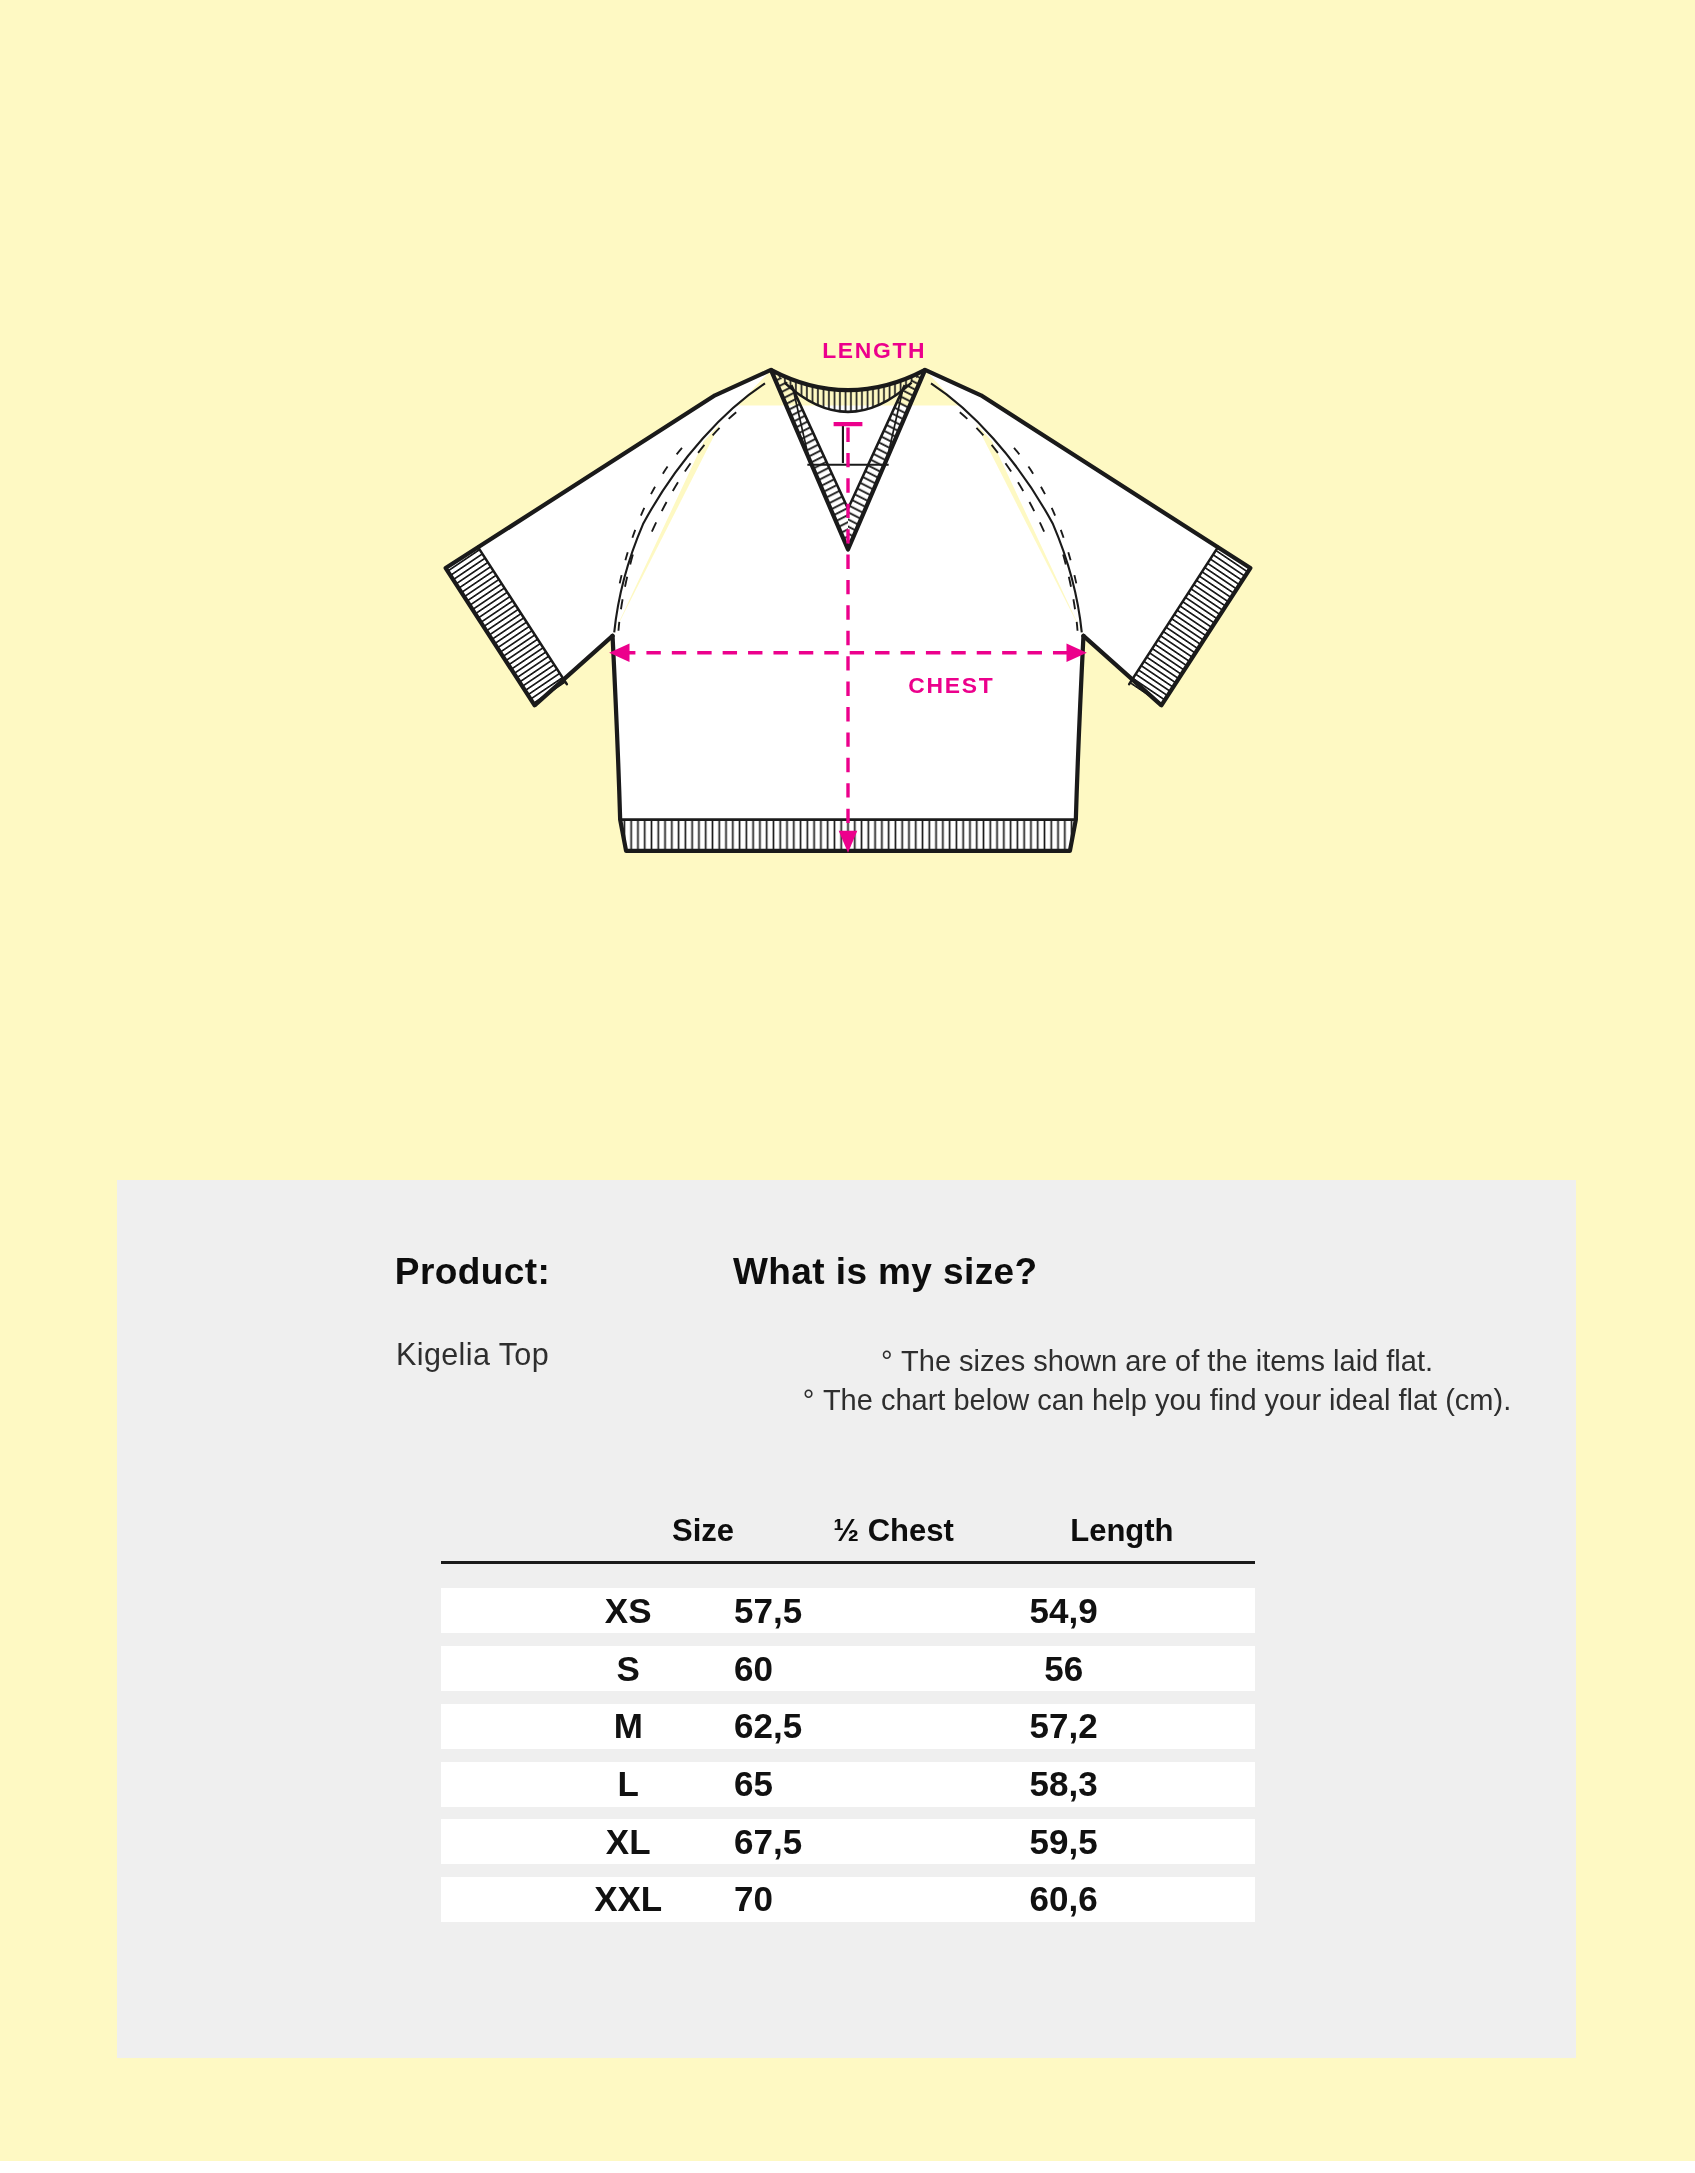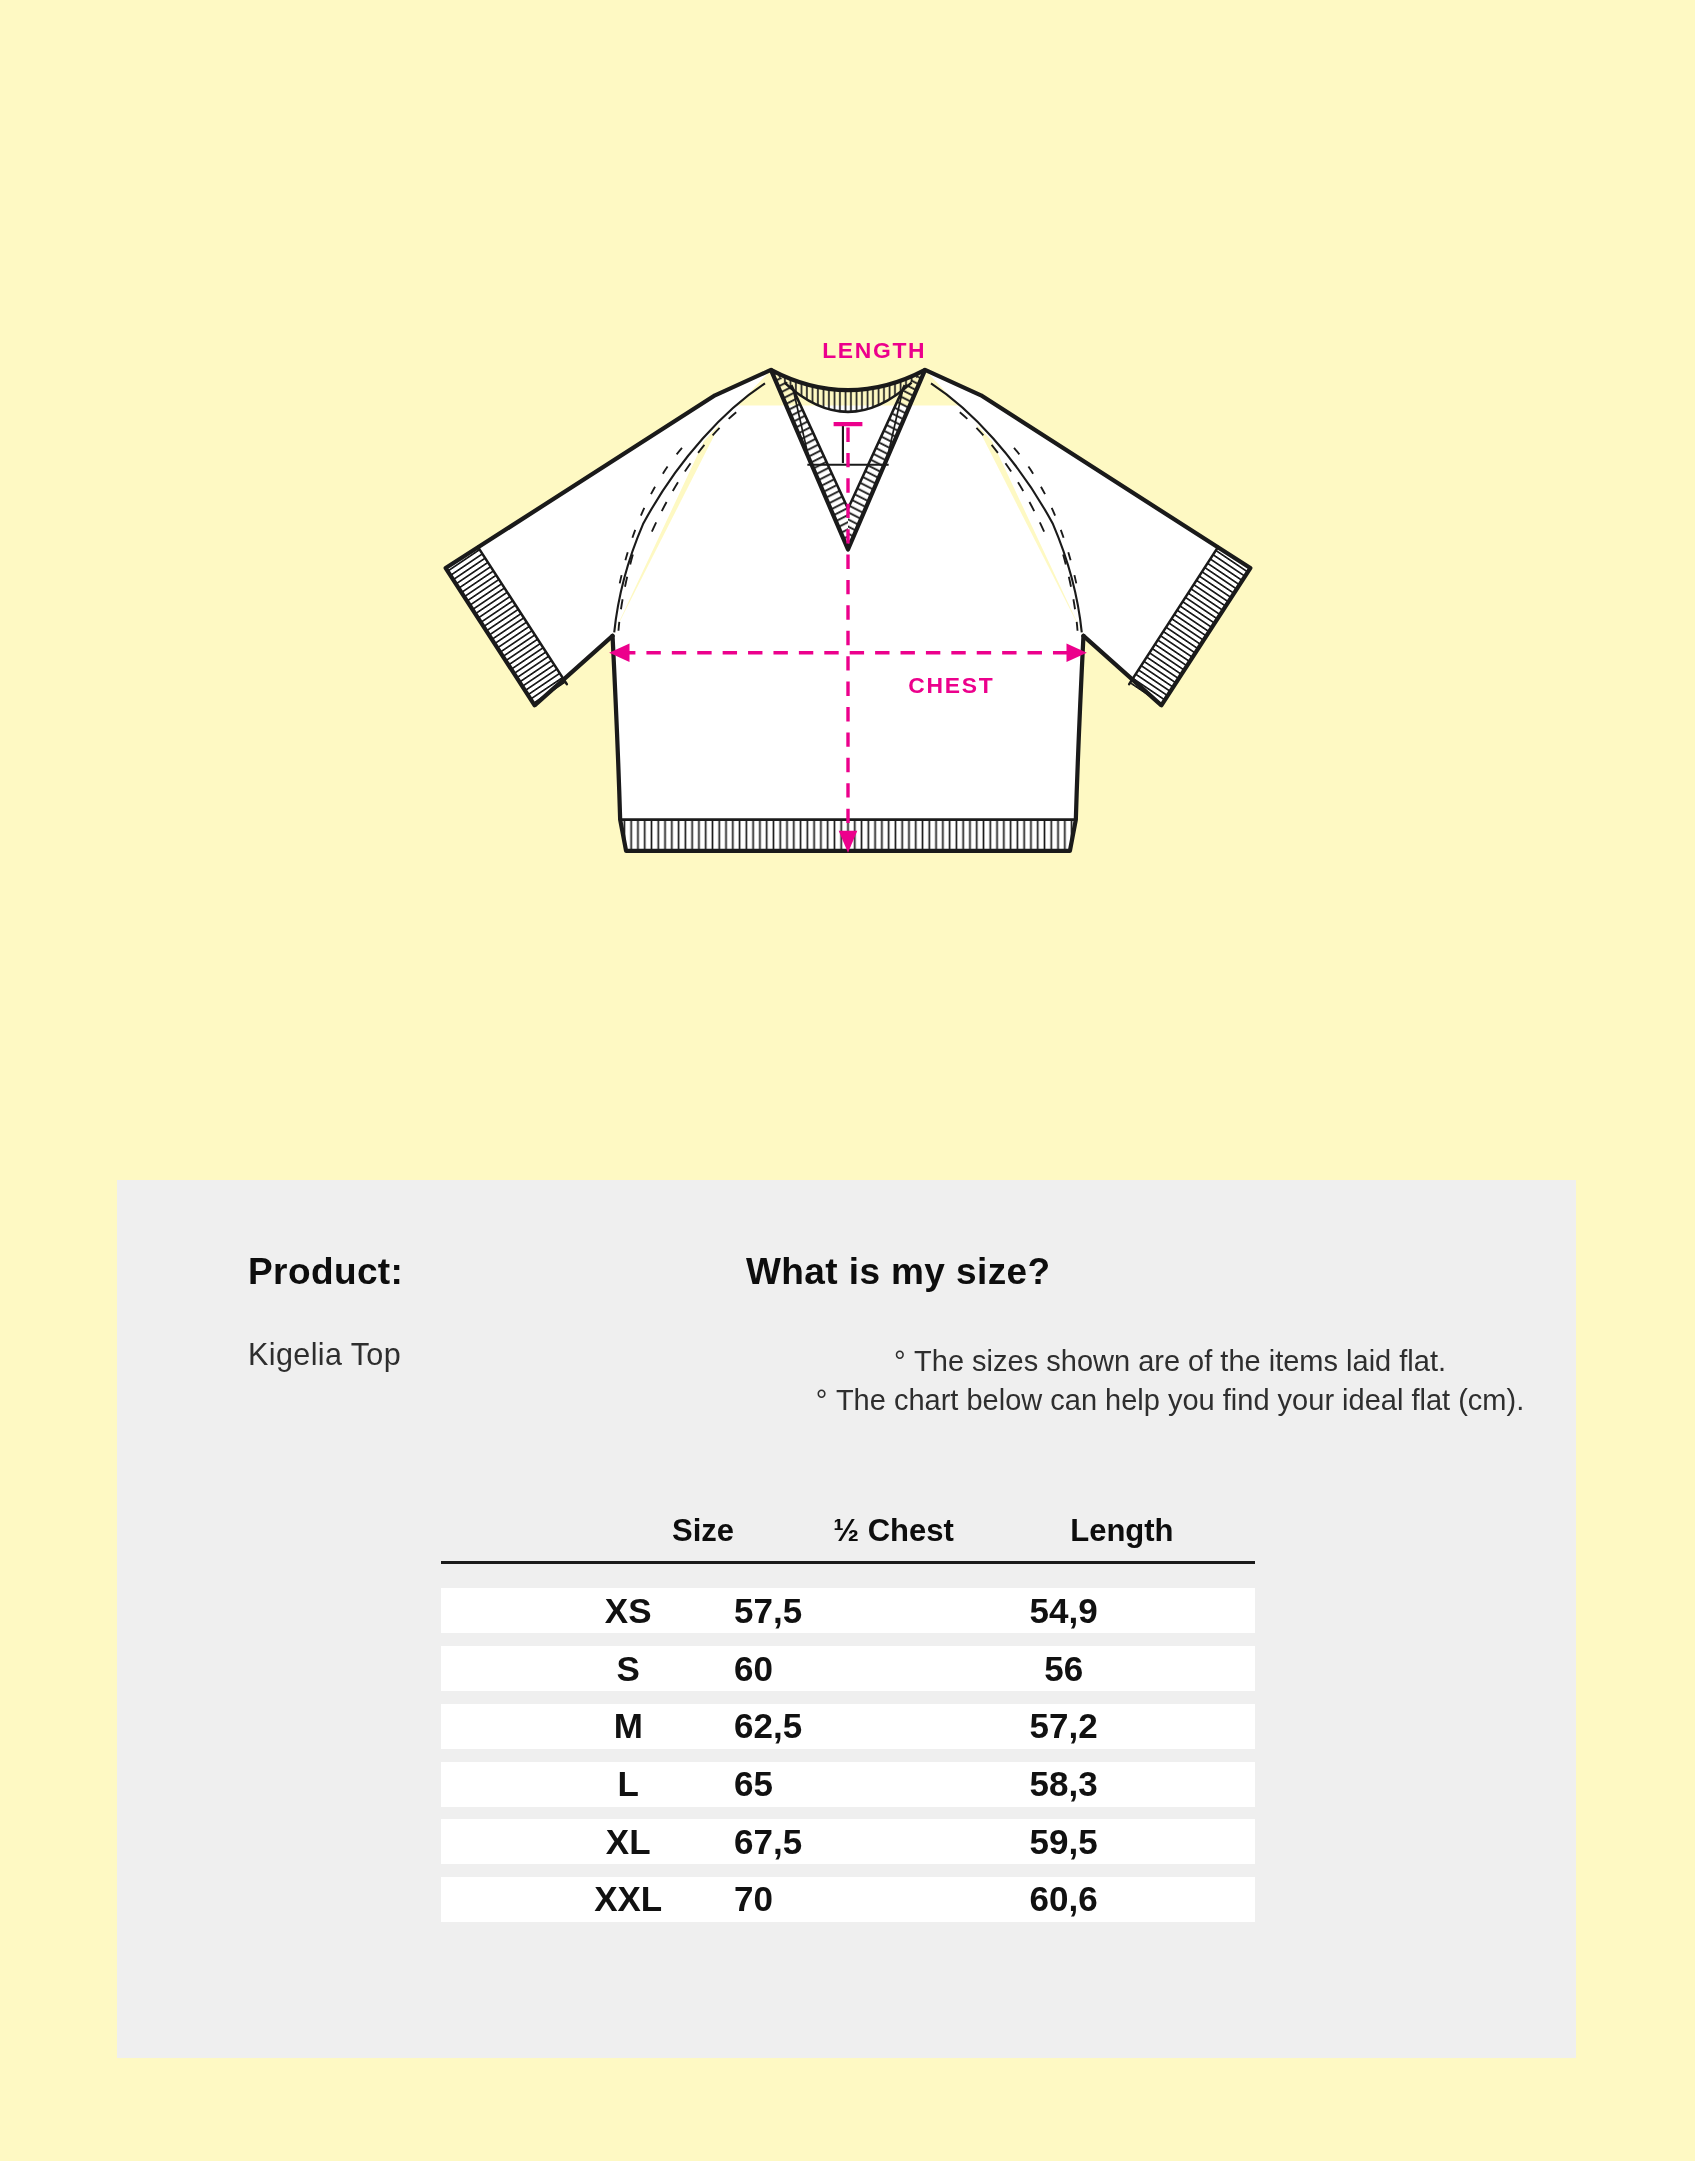--- a/index.html
+++ b/index.html
@@ -4,22 +4,22 @@
 <style>
   html,body{margin:0;padding:0;background:#ffffff;}
   .page{position:relative;width:1695px;height:2161px;background:#fef9c3;
         font-family:"Liberation Sans",sans-serif;color:#1a1a1a;overflow:hidden;}
 
   
   .garment-wrap{position:absolute;left:424px;top:314px;width:848px;height:559px;}
 
   
   .panel{position:absolute;left:117px;top:1180px;width:1459px;height:878px;background:#efefef;}
-  .col-left{position:absolute;left:131px;top:71px;width:407px;}
-  .col-right{position:absolute;left:629px;top:71px;width:848px;}
+  .col-left{position:absolute;left:152px;top:71px;width:407px;text-align:center;}
+  .col-right{position:absolute;left:616px;top:71px;width:848px;}
   .heading{font-size:37px;font-weight:700;color:#0d0d0d;margin:0;letter-spacing:0.4px;}
   .product-name{margin:44px 0 0 0;font-size:30.5px;font-weight:300;color:#2e2e2e;letter-spacing:0.4px;}
   .notes{margin-top:49px;font-size:29px;font-weight:300;color:#2e2e2e;line-height:39px;text-align:center;}
   .note-line{white-space:nowrap;}
   .deg{display:inline-block;margin-right:8.5px;}
 
   
   .size-table{position:absolute;left:324px;top:325px;width:814px;}
   .thead,.trow{display:grid;grid-template-columns:10% 26% 27% 27% 10%;align-items:center;}
   .thead{height:51px;font-size:31px;font-weight:700;color:#0d0d0d;}

